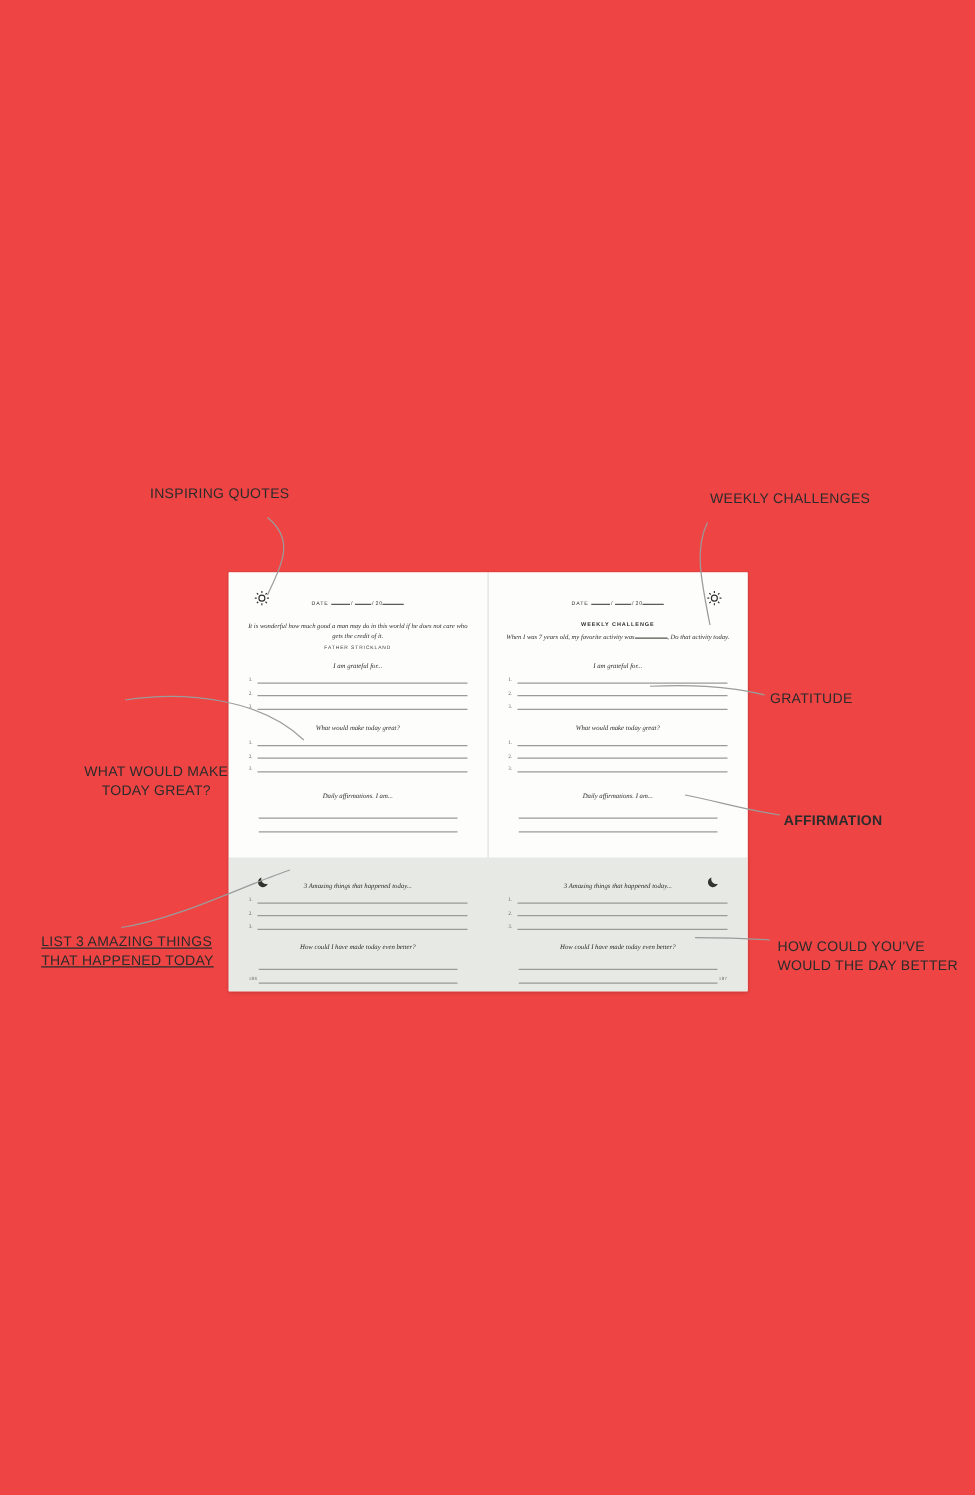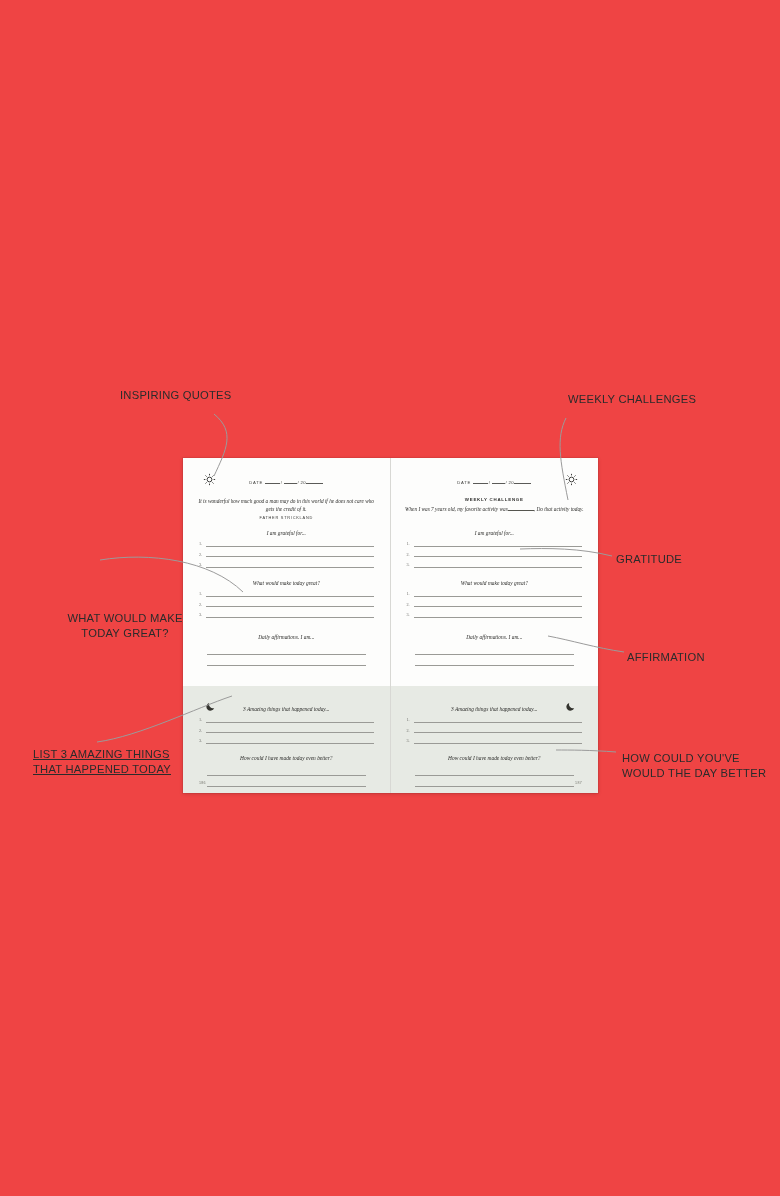--- a/index.html
+++ b/index.html
@@ -225,21 +225,21 @@
     font-size: 11.2px;
     line-height: 14.6px;
     color: #2b2b2b;
     letter-spacing: 0.25px;
     white-space: pre-line;
   }
   #callout-quotes      { left: 120px; top: 388px; text-align: left; }
   #callout-weekly      { left: 568px; top: 392px; text-align: right; }
   #callout-great       { left: 60px;  top: 567px; text-align: center; width: 130px; margin-top: 44px; }
   #callout-gratitude   { left: 616px; top: 552px; text-align: left; }
-  #callout-affirmation { left: 627px; top: 650px; text-align: left; }
+  #callout-affirmation { left: 627px; top: 650px; text-align: left; font-weight: bold; }
   #callout-amazing     { left: 33px;  top: 747px; text-align: left; text-decoration: underline; }
   #callout-better      { left: 622px; top: 751px; text-align: left; }
 
   #leader-lines {
     position: absolute;
     left: 0; top: 0;
     width: 780px;
     height: 1196px;
     pointer-events: none;
   }

